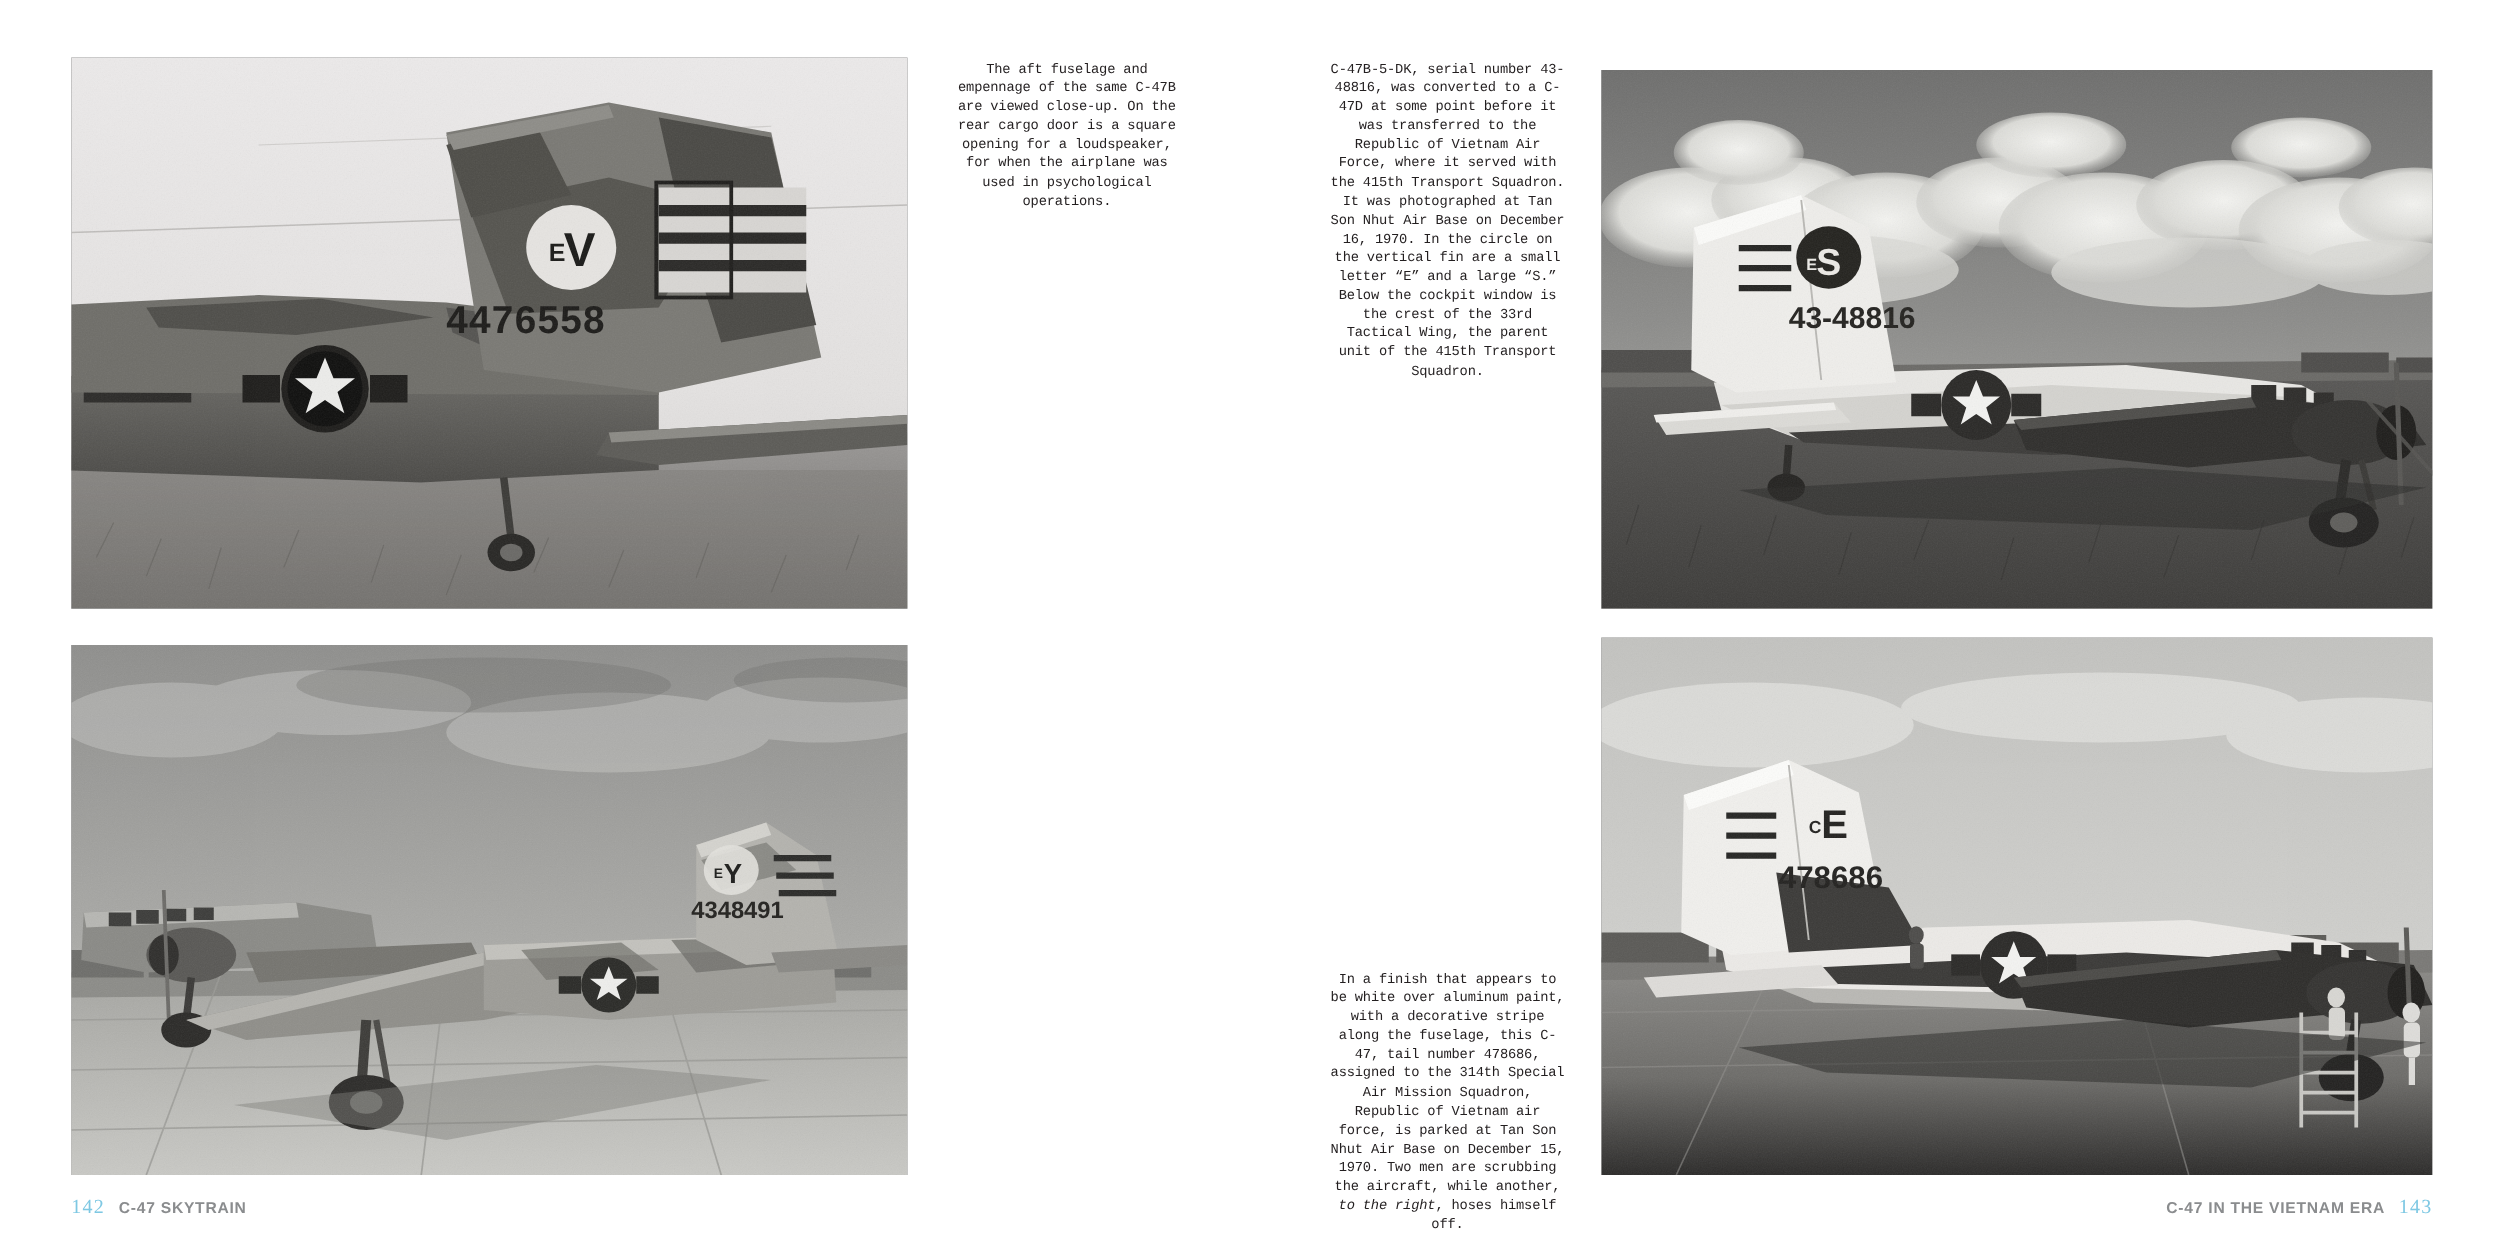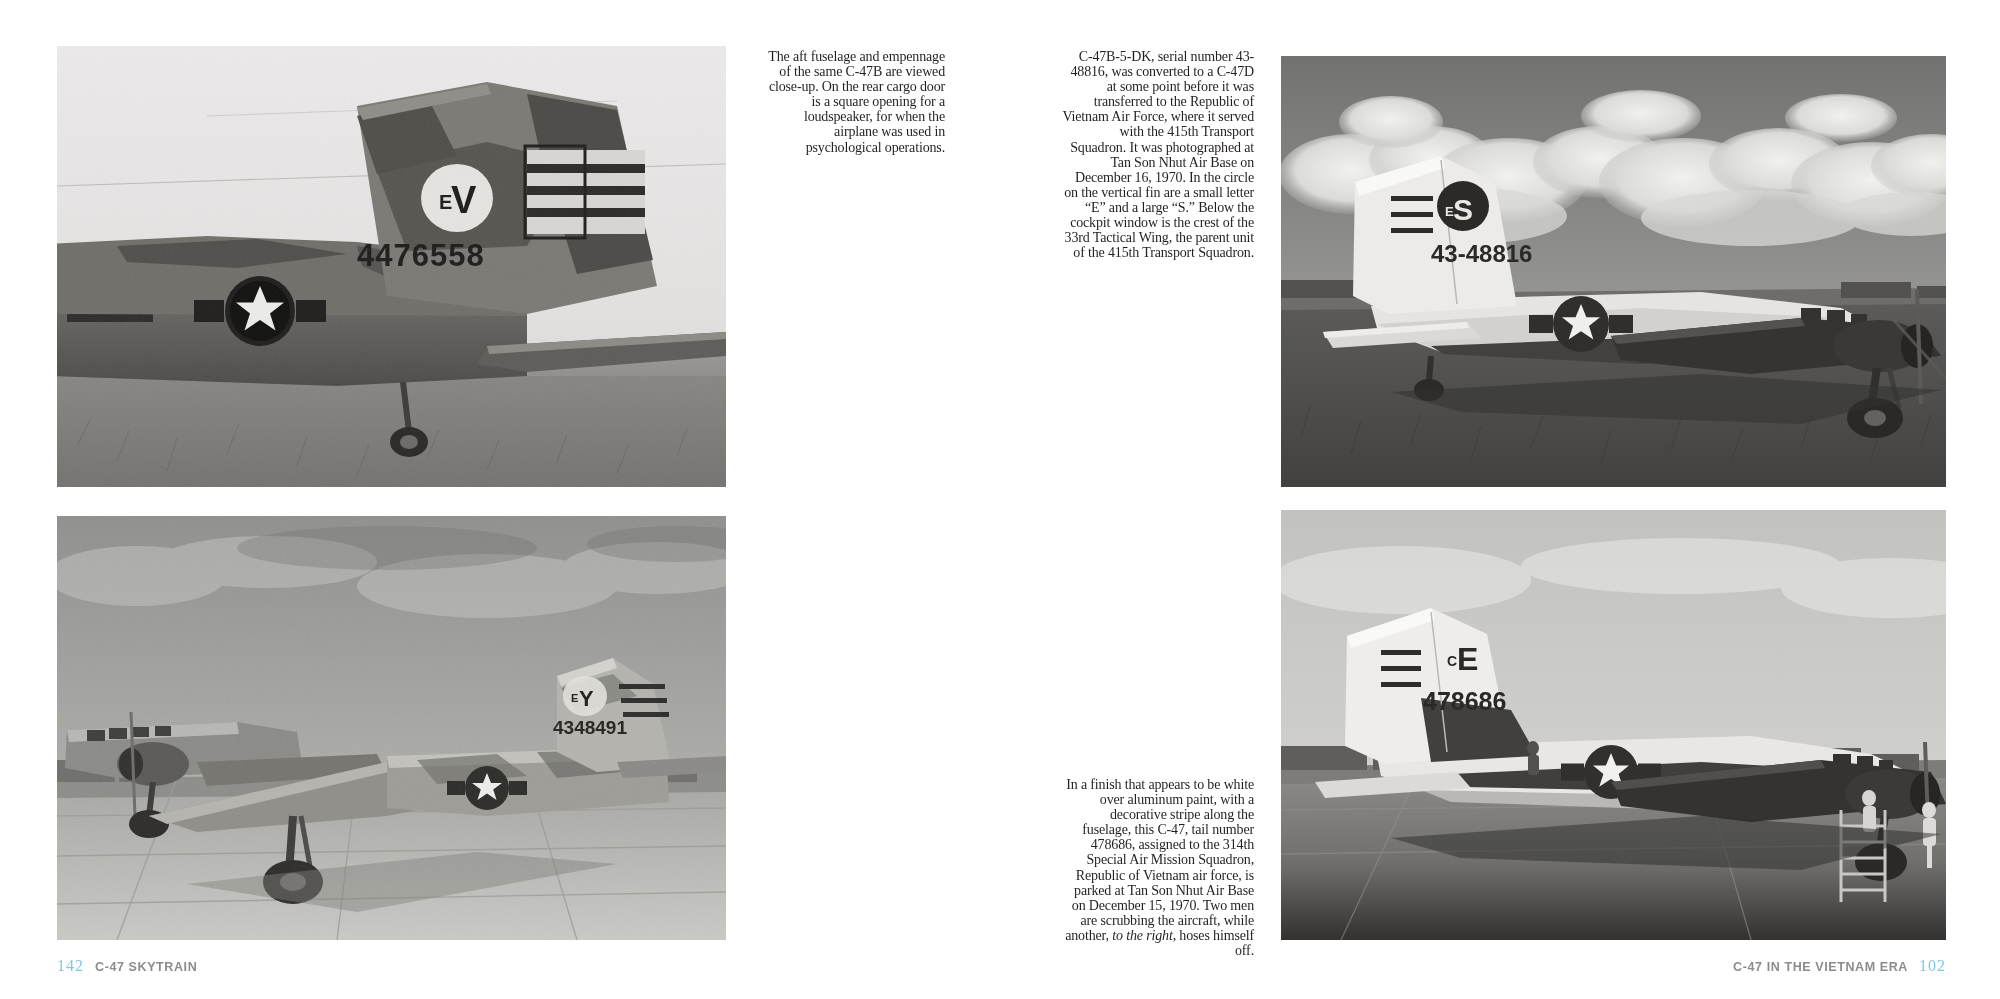--- a/index.html
+++ b/index.html
@@ -24,44 +24,44 @@
   .photo {
     position: absolute;
     overflow: hidden;
     background: #8e8e8e;
   }
   .photo svg { display: block; width: 100%; height: 100%; }
 
   
   .caption {
     position: absolute;
-    font-family: Liberation Serif, serif;
-    font-size: 14px;
+    font-family: Liberation Mono, monospace;
+    font-size: 11px;
     line-height: 15.1px;
     color: #231f20;
     letter-spacing: -0.15px;
-    text-align: right;
+    text-align: center;
   }
   .caption em { font-style: italic; }
 
   
   .footer {
     position: absolute;
     bottom: 24px;
     font-family: "Liberation Sans", sans-serif;
     font-size: 12.5px;
     letter-spacing: 0.6px;
     font-weight: bold;
     color: #8a8c8e;
     white-space: nowrap;
     display: flex;
     align-items: baseline;
     gap: 11px;
   }
-  .footer-left  { left: 57px; }
+  .footer-left  { left: 57px; align-items: center; }
   .footer-right { right: 54px; }
   .folio {
     color: #7ec8e3;
     font-family: "Liberation Serif", serif;
     font-size: 16px;
     font-weight: normal;
     letter-spacing: 1px;
   }
   .running-head { text-transform: uppercase; }
 </style>
@@ -541,15 +541,15 @@
       <rect width="665" height="430" filter="url(#brGrain)" opacity="0.09"></rect>
     </svg>
   </div>
 
   <div class="caption" style="left:62px; top:49px; width:192px;">C-47B-5-DK, serial number 43-48816, was converted to a C-47D at some point before it was transferred to the Republic of Vietnam Air Force, where it served with the 415th Transport Squadron. It was photographed at Tan Son Nhut Air Base on December 16, 1970. In the circle on the vertical fin are a small letter “E” and a large “S.” Below the cockpit window is the crest of the 33rd Tactical Wing, the parent unit of the 415th Transport Squadron.</div>
 
   <div class="caption" style="left:62px; top:777px; width:192px;"><span>In a finish that appears to be white over aluminum paint, with a decorative stripe along the fuselage, this C-47, tail number 478686, assigned to the 314th Special Air Mission Squadron, Republic of Vietnam air force, is parked at Tan Son Nhut Air Base on December 15, 1970. Two men are scrubbing the aircraft, while another, </span><em>to the right</em><span>, hoses himself off.</span></div>
 
   <div class="footer footer-right">
     <span class="running-head">C-47 IN THE VIETNAM ERA</span>
-    <span class="folio">102</span>
+    <span class="folio">143</span>
   </div>
 </div>
 
 </body></html>

